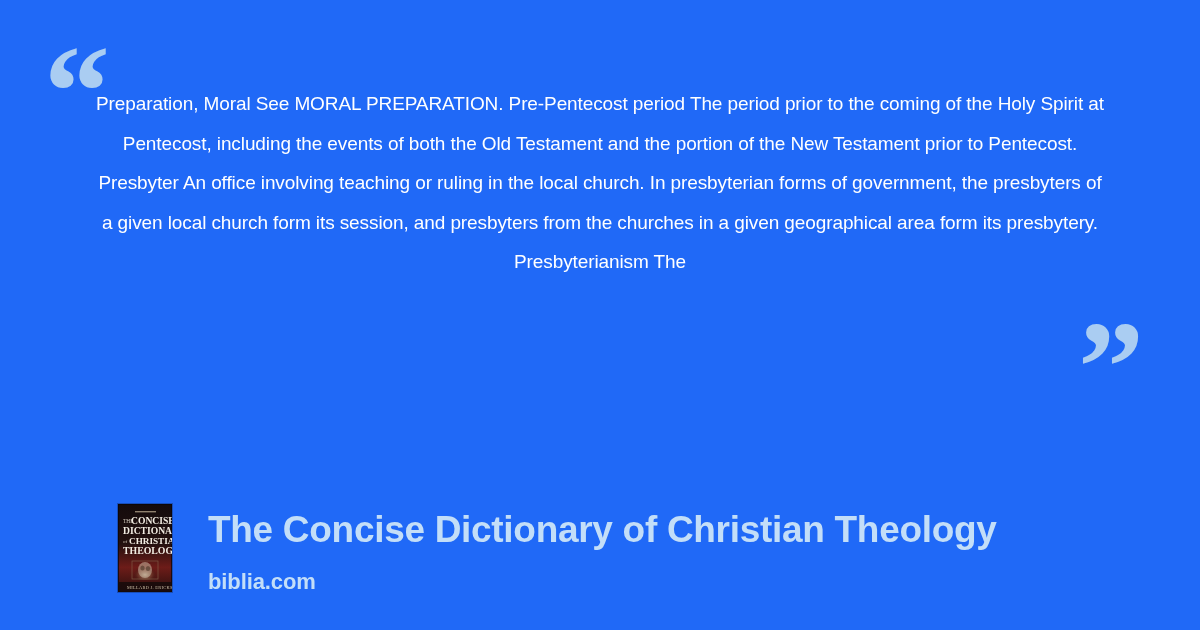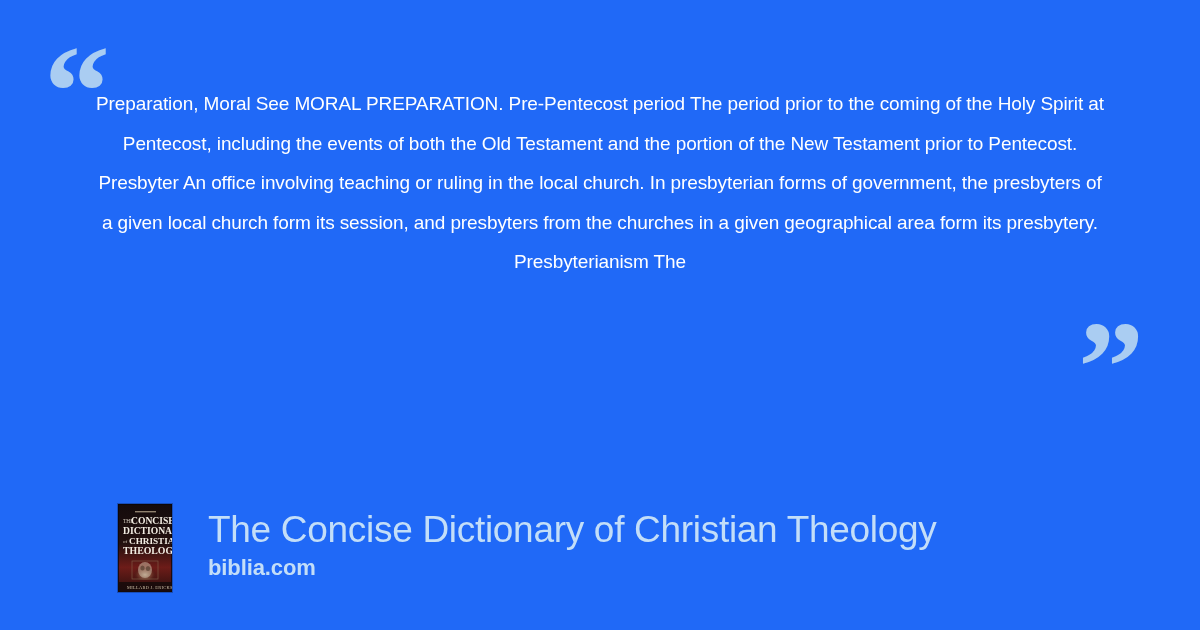--- a/index.html
+++ b/index.html
@@ -79,32 +79,32 @@
 
   #footer-text {
     display: flex;
     flex-direction: column;
     margin-top: 4px;
   }
 
   #resource-title {
     color: #c3def8;
     font-size: 37px;
-    font-weight: 400;
+    font-weight: 700;
     line-height: 44px;
     letter-spacing: -0.3px;
     white-space: nowrap;
   }
 
   #site-url {
     color: #c3def8;
     font-size: 22px;
     font-weight: 700;
     line-height: 28px;
-    margin-top: 2px;
+    margin-top: 16px;
     letter-spacing: -0.1px;
   }
 </style>
 </head>
 <body>
 
 <div id="quote-card">
 
   <span class="quote-mark" id="quote-mark-open">“</span>
 

